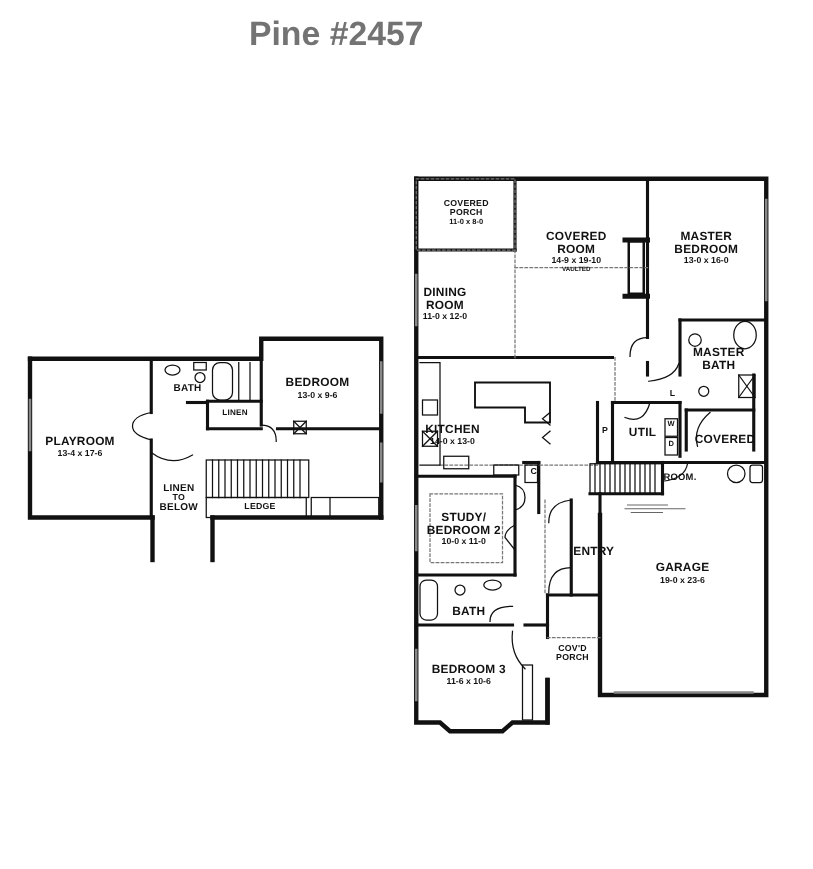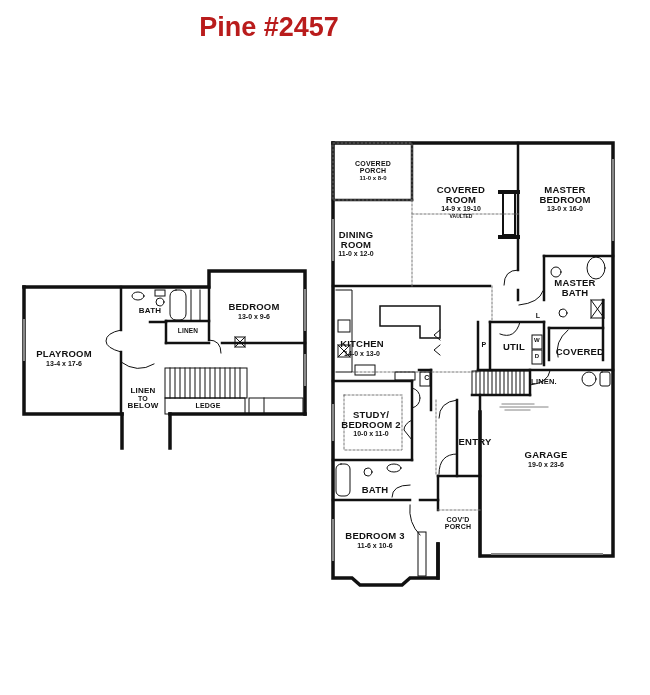--- a/index.html
+++ b/index.html
@@ -1,17 +1,17 @@
 <!DOCTYPE html>
 <html><head>
 <meta charset="utf-8">
 <style>
   html, body { margin:0; padding:0; background:#fff; }
   body { width:650px; height:695px; position:relative; overflow:hidden; font-family:"Liberation Sans", sans-serif; }
-  .title { position:absolute; left:0; width:538px; top:12px; text-align:center; font-family:"Liberation Sans", sans-serif; font-weight:bold; font-size:27px; color:#b91c1c; }
+  .title { position:absolute; left:0; width:538px; top:12px; text-align:center; font-family:"Liberation Sans", sans-serif; font-weight:bold; font-size:27px; color:#737373; }
   svg.plan { position:absolute; left:0; top:0; }
   .lbl { position:absolute; text-align:center; font-family:"Liberation Sans", sans-serif; font-weight:bold; color:#111; line-height:1.0; transform:translateX(-50%); white-space:nowrap; }
   .lbl .n { font-size:9.5px; letter-spacing:0.2px; display:block; }
   .lbl .d { font-size:7px; display:block; margin-top:1px; }
   .lbl .v { font-size:5px; display:block; margin-top:2px; }
   .lbl.small .n { font-size:8px; }
 </style>
 </head>
 <body>
 
@@ -279,21 +279,21 @@
 <div class="lbl small" style="left:537px;top:353px;">
   <span class="n" style="font-size:6px;">D</span>
 </div>
 <div class="lbl" style="left:580px;top:347px;">
   <span class="n">COVERED</span>
 </div>
 <div class="lbl small" style="left:427px;top:374px;">
   <span class="n" style="font-size:7px;">C</span>
 </div>
 <div class="lbl small" style="left:544px;top:378px;">
-  <span class="n" style="font-size:7.5px;">LINEN.</span>
+  <span class="n" style="font-size:7.5px;">ROOM.</span>
 </div>
 <div class="lbl" style="left:371px;top:410px;">
   <span class="n">STUDY/</span>
   <span class="n">BEDROOM 2</span>
   <span class="d">10-0 x 11-0</span>
 </div>
 <div class="lbl" style="left:457px;top:437px;padding-left:36px;">
   <span class="n">ENTRY</span>
 </div>
 <div class="lbl" style="left:546px;top:450px;">

